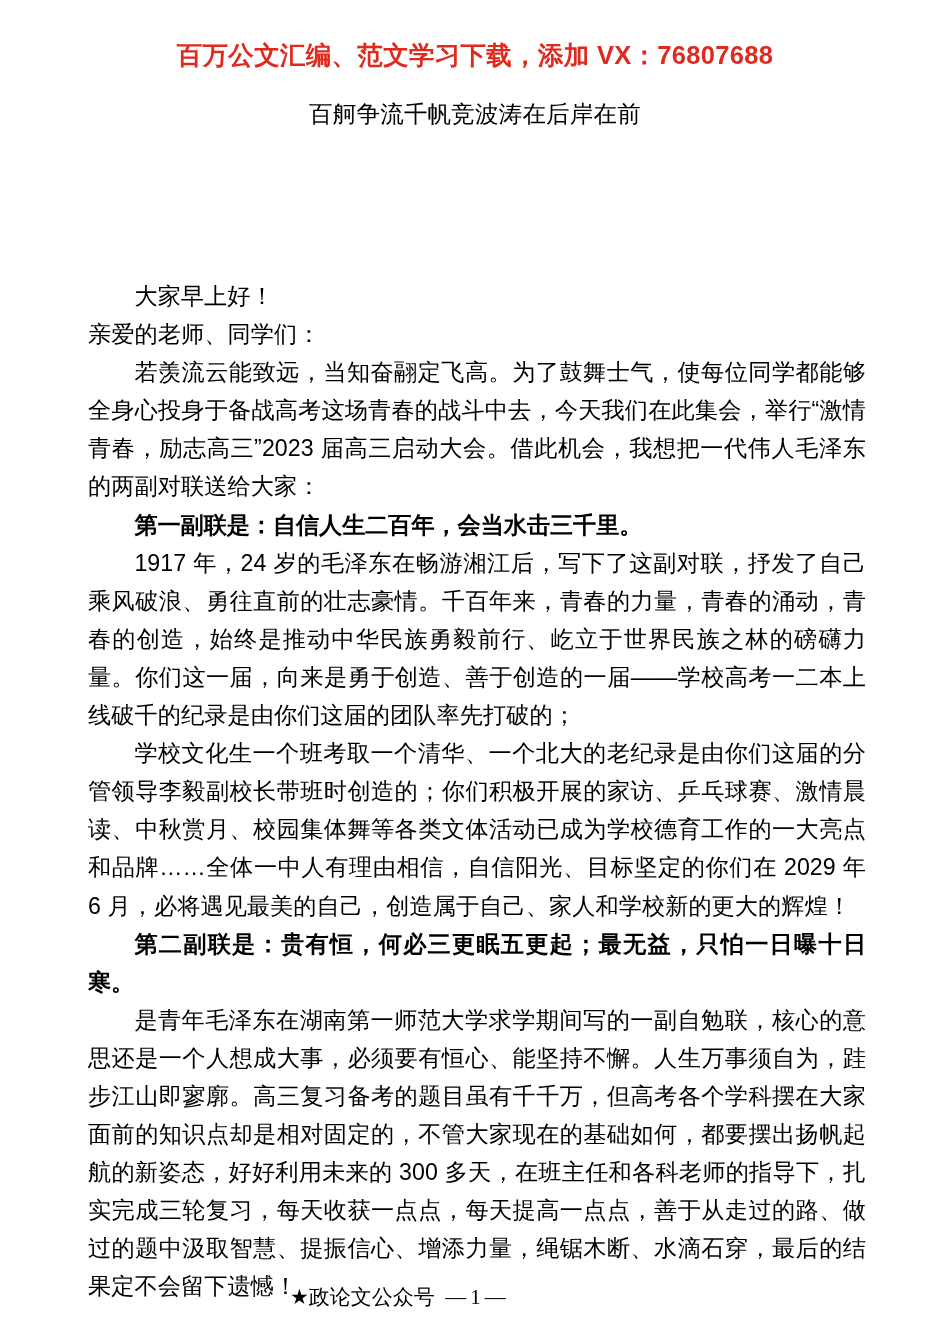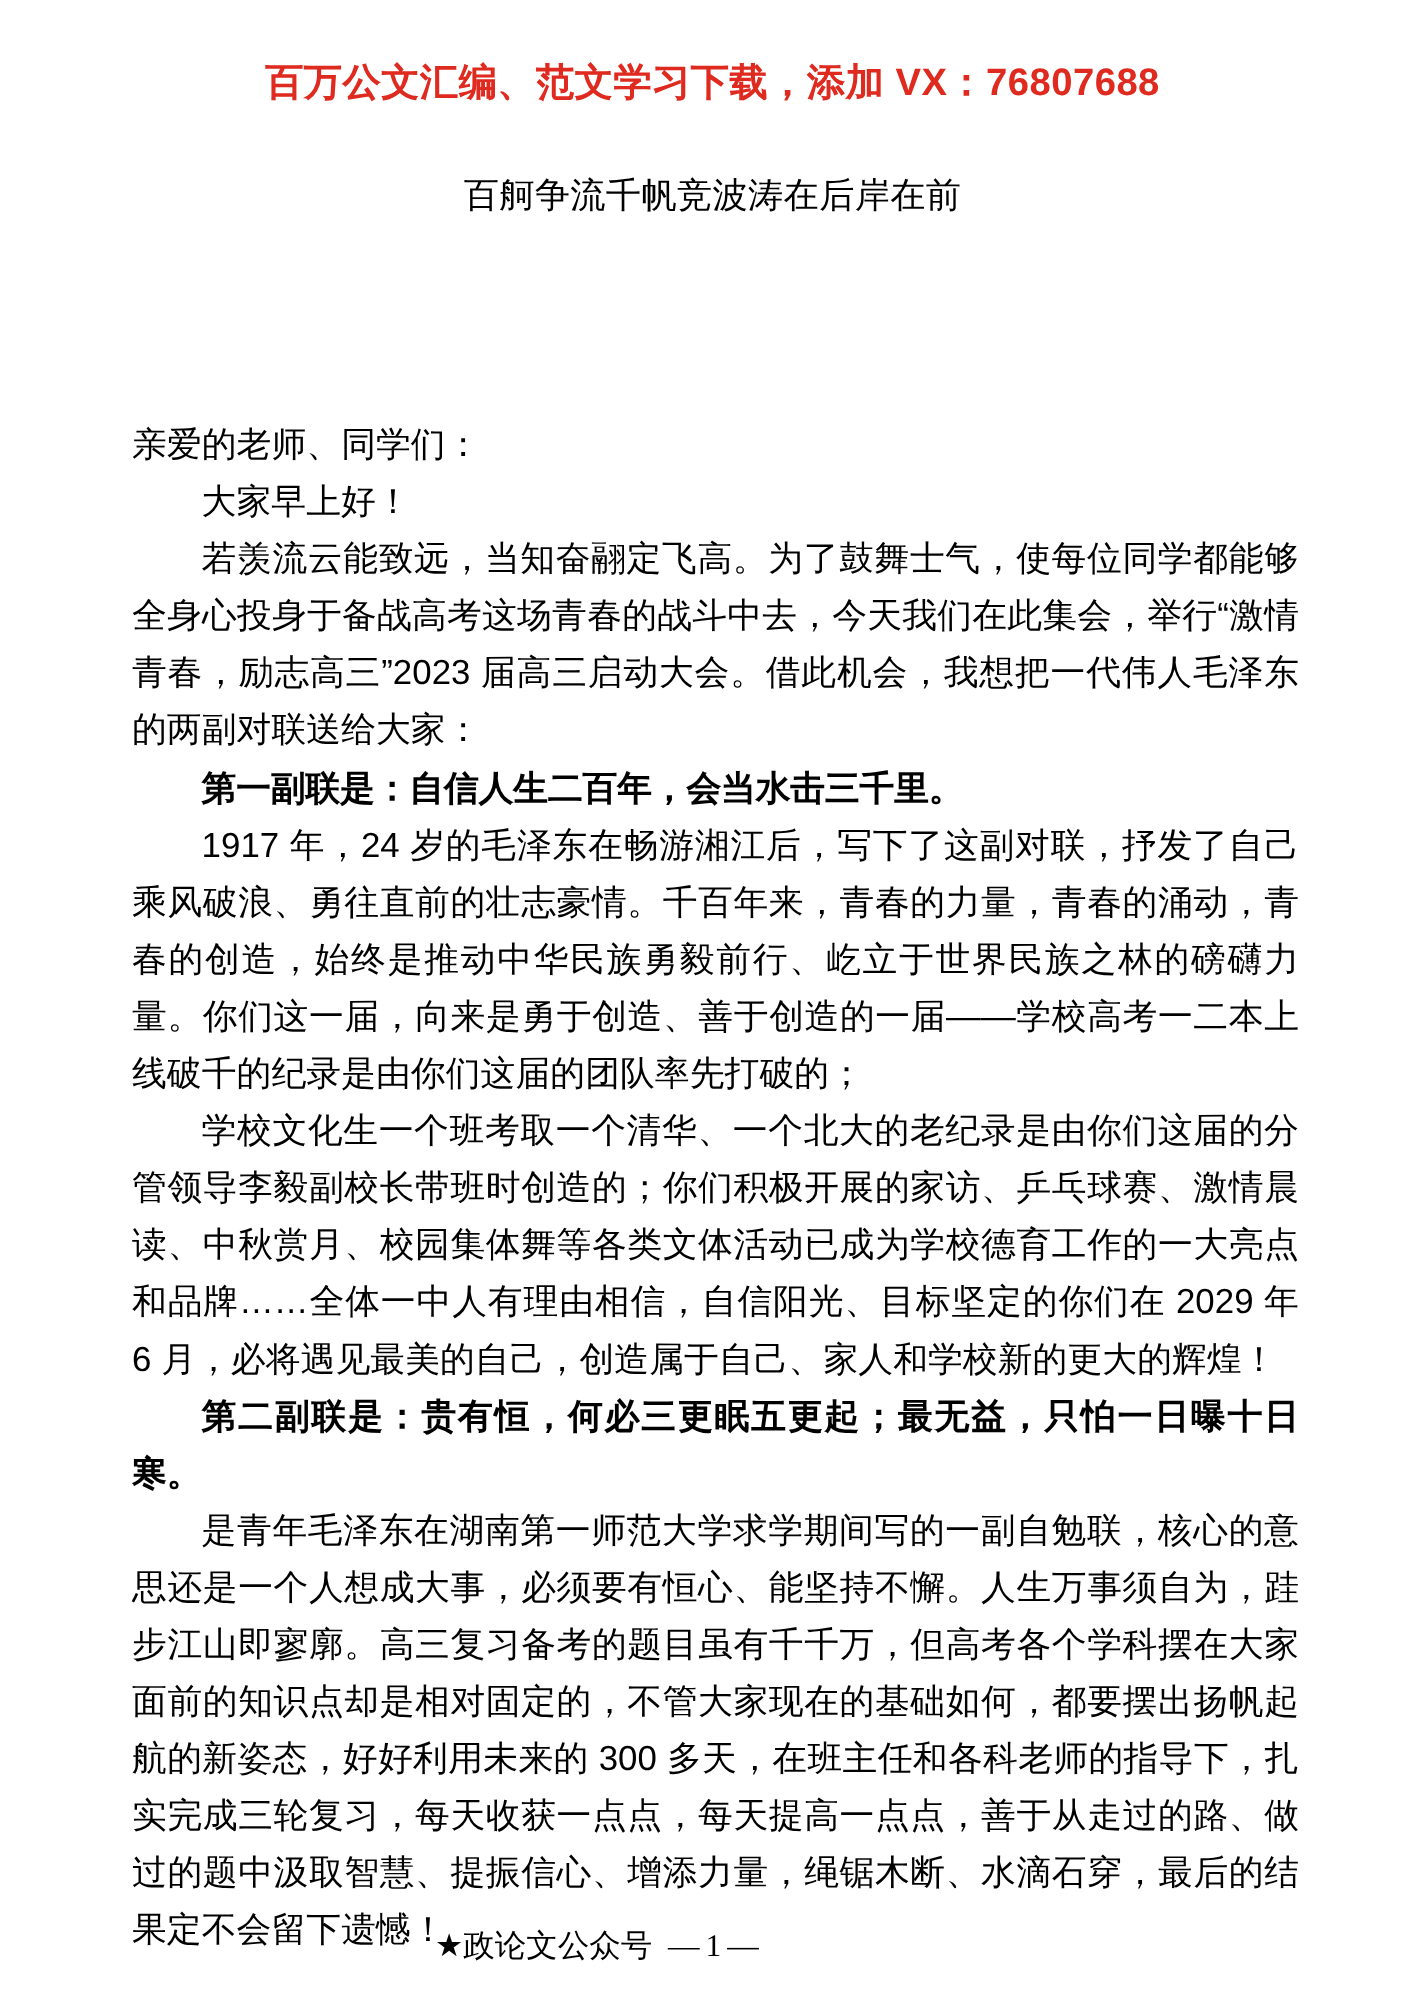--- a/index.html
+++ b/index.html
@@ -35,21 +35,21 @@
     font-size: 25.5px;
     font-weight: 600;
     letter-spacing: 0.3px;
     line-height: 1.2;
     white-space: nowrap;
   }
 
   
   .title-block {
     position: absolute;
-    top: 112px;
+    top: 96px;
     left: 0;
     width: 950px;
     text-align: center;
   }
   .title-line {
     font-size: 23.5px;
     line-height: 37px;
     font-weight: 400;
     letter-spacing: 0.2px;
     white-space: nowrap;
@@ -115,22 +115,22 @@
 
 <div class="page">
 
   <div class="promo-banner">百万公文汇编、范文学习下载，添加 VX：76807688</div>
 
   <div class="title-block">
     <div class="title-line">百舸争流千帆竞波涛在后岸在前</div>
   </div>
 
   <div class="body-block">
+    <p class="para indent">大家早上好！</p>
     <p class="para">亲爱的老师、同学们：</p>
-    <p class="para indent">大家早上好！</p>
     <p class="para indent">若羡流云能致远，当知奋翮定飞高。为了鼓舞士气，使每位同学都能够全身心投身于备战高考这场青春的战斗中去，今天我们在此集会，举行“激情青春，励志高三”2023 届高三启动大会。借此机会，我想把一代伟人毛泽东的两副对联送给大家：</p>
     <p class="para bold">第一副联是：自信人生二百年，会当水击三千里。</p>
     <p class="para indent">1917 年，24 岁的毛泽东在畅游湘江后，写下了这副对联，抒发了自己乘风破浪、勇往直前的壮志豪情。千百年来，青春的力量，青春的涌动，青春的创造，始终是推动中华民族勇毅前行、屹立于世界民族之林的磅礴力量。你们这一届，向来是勇于创造、善于创造的一届——学校高考一二本上线破千的纪录是由你们这届的团队率先打破的；</p>
     <p class="para indent">学校文化生一个班考取一个清华、一个北大的老纪录是由你们这届的分管领导李毅副校长带班时创造的；你们积极开展的家访、乒乓球赛、激情晨读、中秋赏月、校园集体舞等各类文体活动已成为学校德育工作的一大亮点和品牌……全体一中人有理由相信，自信阳光、目标坚定的你们在 2029 年 6 月，必将遇见最美的自己，创造属于自己、家人和学校新的更大的辉煌！</p>
     <p class="para bold">第二副联是：贵有恒，何必三更眠五更起；最无益，只怕一日曝十日寒。</p>
     <p class="para indent">是青年毛泽东在湖南第一师范大学求学期间写的一副自勉联，核心的意思还是一个人想成大事，必须要有恒心、能坚持不懈。人生万事须自为，跬步江山即寥廓。高三复习备考的题目虽有千千万，但高考各个学科摆在大家面前的知识点却是相对固定的，不管大家现在的基础如何，都要摆出扬帆起航的新姿态，好好利用未来的 300 多天，在班主任和各科老师的指导下，扎实完成三轮复习，每天收获一点点，每天提高一点点，善于从走过的路、做过的题中汲取智慧、提振信心、增添力量，绳锯木断、水滴石穿，最后的结果定不会留下遗憾！</p>
   </div>
 
   <div class="footer">
     <span class="footer-inner"><span class="footer-mark">★</span><span>政论文公众号</span><span>&nbsp;&nbsp;</span><span>—</span><span class="footer-pageno">1</span><span>—</span></span>

